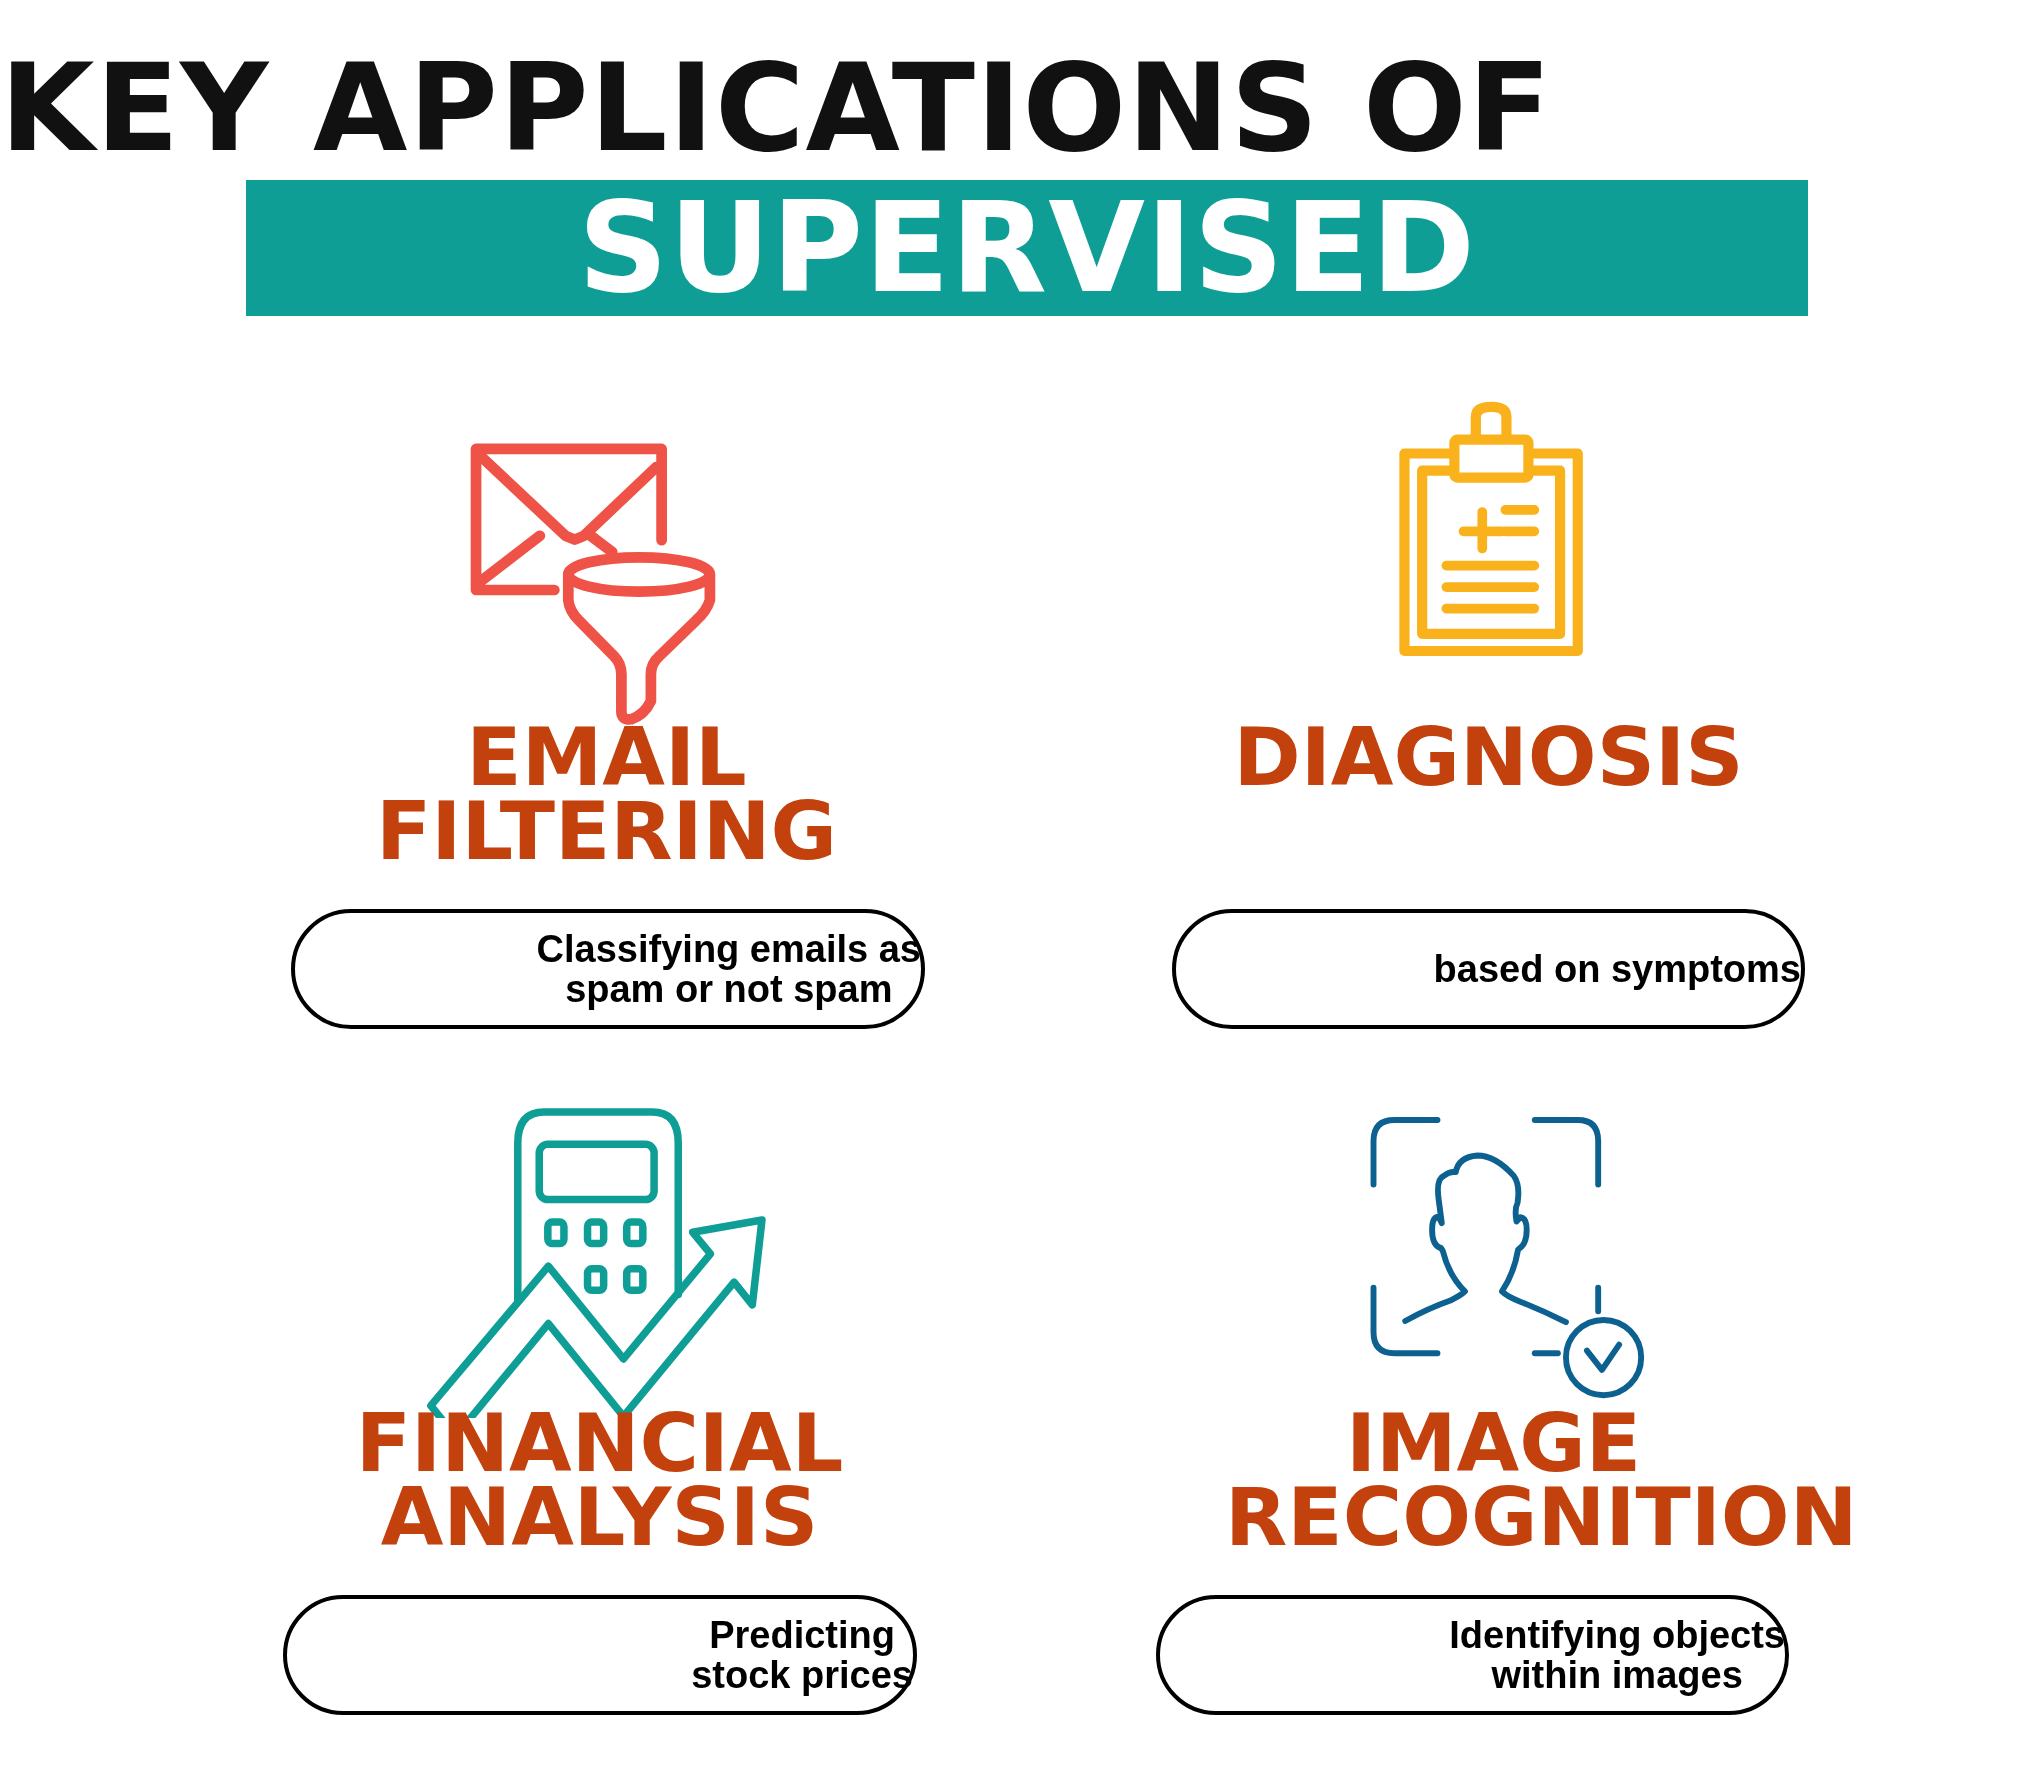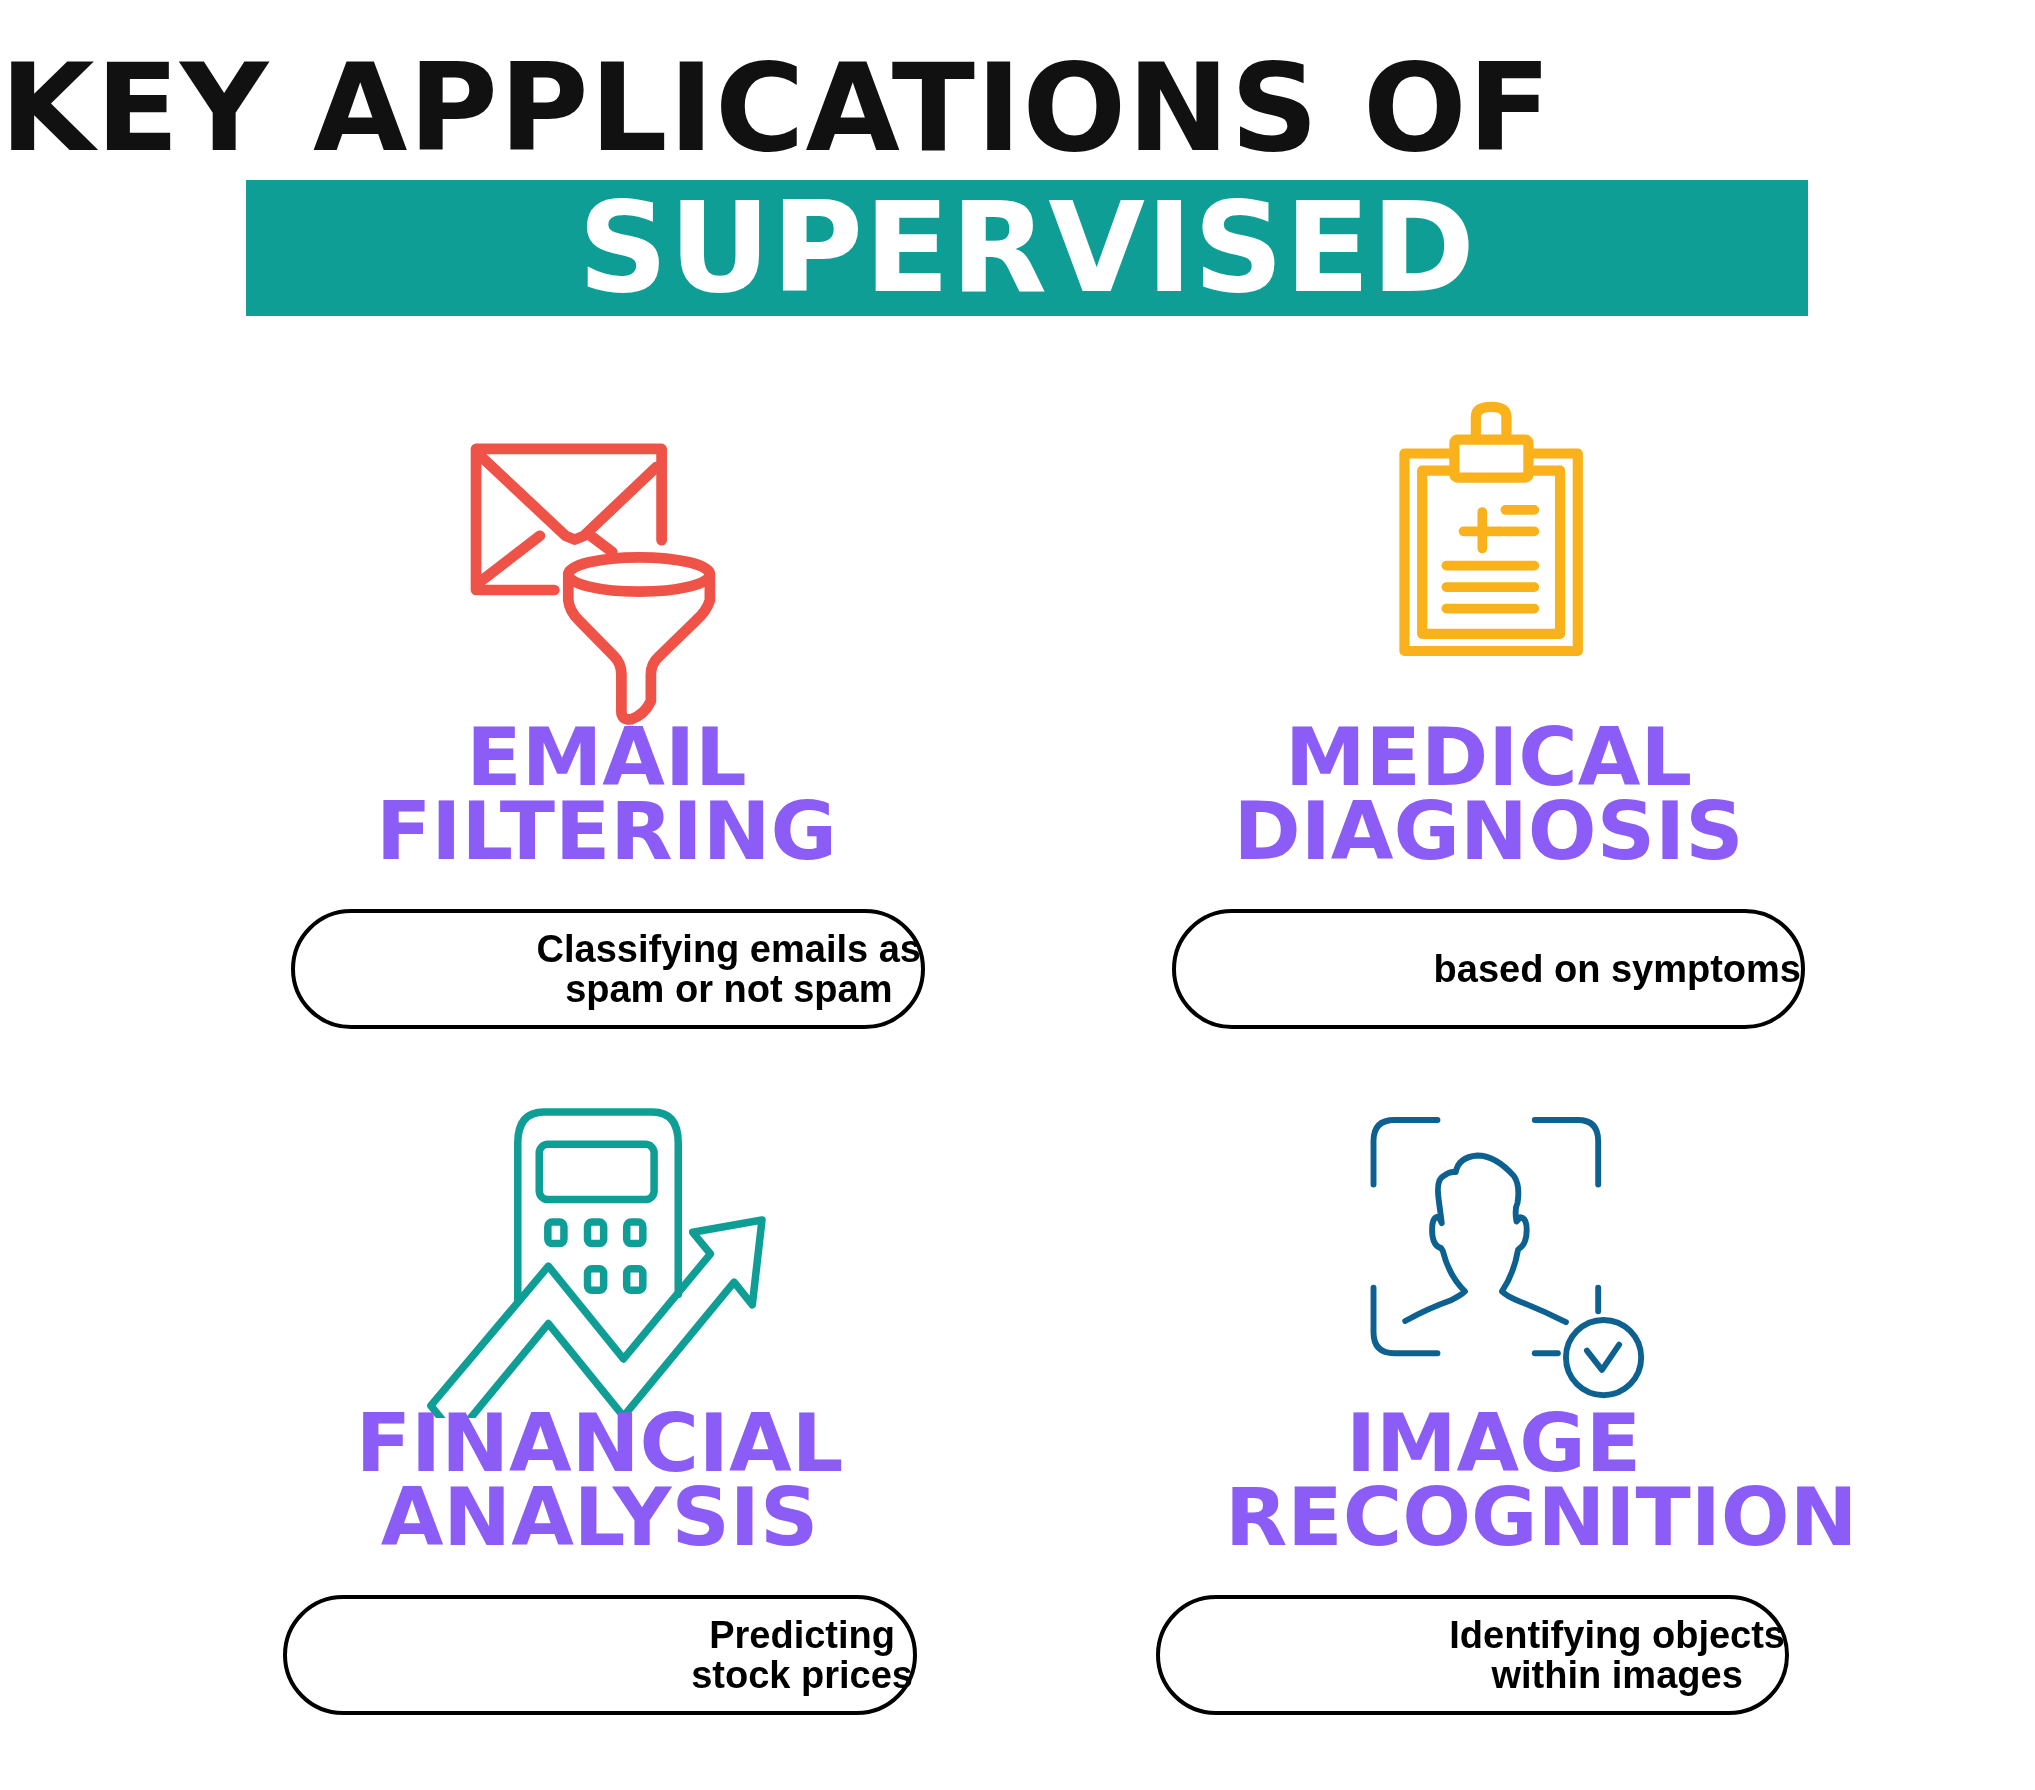--- a/index.html
+++ b/index.html
@@ -6,21 +6,21 @@
   body { width:2035px; height:1790px; position:relative; overflow:hidden;
          font-family:"DejaVu Sans", "Liberation Sans", sans-serif; color:#111111; }
   .title-line1 { position:absolute; left:0; width:1660px; top:38px; text-align:left;
          font-weight:bold; font-size:122px; line-height:140px; letter-spacing:1.1px; color:#111111; }
   .title-bar { position:absolute; left:246px; top:180px; width:1562px; height:136px;
          background:#0f9e96; }
   .title-line2 { position:absolute; left:246px; width:1562px; top:180px; height:136px;
          line-height:136px; text-align:center; font-weight:bold; font-size:125px; color:#ffffff; letter-spacing:1.1px; }
   .icon { position:absolute; }
   .heading { position:absolute; text-align:center; font-weight:bold; font-size:81px;
-         line-height:74px; color:#8b5cf6; white-space:nowrap; }
+         line-height:74px; color:#c2410c; white-space:nowrap; }
   .pill { position:absolute; border:4.3px solid #000000; border-radius:60px; box-sizing:border-box;
          display:flex; align-items:center; justify-content:flex-end; background:#ffffff; }
   .pill-text { text-align:center; font-weight:bold; font-size:38px; line-height:40px; color:#000000;
          font-family:"Liberation Sans", "DejaVu Sans", sans-serif; }
   .pill-text span { display:block; }
 </style>
 </head>
 <body>
 
 <div class="title-line1">KEY APPLICATIONS OF</div>
@@ -65,21 +65,20 @@
     <line x1="2725" y1="989" x2="2796" y2="989"></line>
     <line x1="2725" y1="953" x2="2725" y2="1021" transform="translate(35,0)"></line>
     <line x1="2803" y1="949" x2="2857" y2="949"></line>
     <line x1="2803" y1="989" x2="2857" y2="989"></line>
     <line x1="2693" y1="1053" x2="2857" y2="1053"></line>
     <line x1="2693" y1="1093" x2="2857" y2="1093"></line>
     <line x1="2693" y1="1133" x2="2857" y2="1133"></line>
   </g>
 </svg>
 <div class="heading" style="left:1220px; width:537px; top:720px;">
-  <div>MEDICAL</div>
   <div>DIAGNOSIS</div>
 </div>
 <div class="pill" style="left:1172px; top:909px; width:633px; height:120px;">
   <div class="pill-text">
     <span>based on symptoms</span>
   </div>
 </div>
 
 <svg class="icon" style="left:419px; top:1096px;" width="365" height="322" viewBox="780 2040 680 600">
   <g fill="none" stroke="#0f9e96" stroke-width="14" stroke-linejoin="round" stroke-linecap="round">

